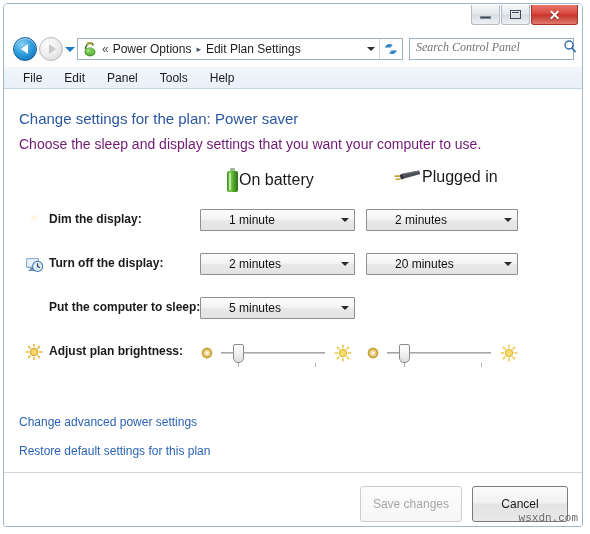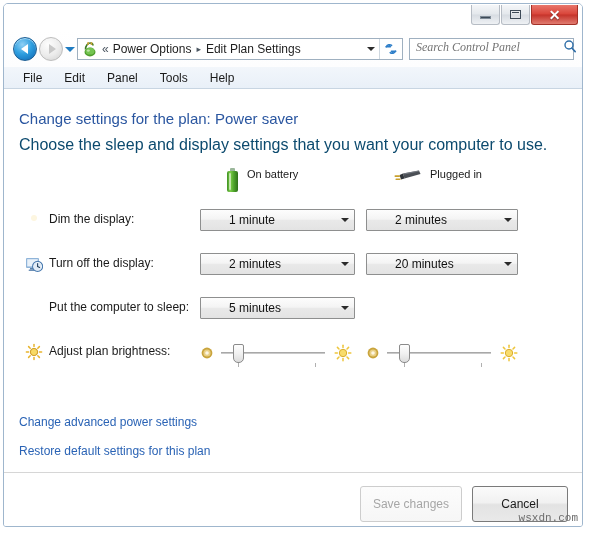--- a/index.html
+++ b/index.html
@@ -224,38 +224,38 @@
   .page-title {
     position: absolute;
     left: 15px; top: 20px;
     font-size: 15px;
     color: #2a56a0;
     white-space: nowrap;
   }
   .page-sub {
     position: absolute;
     left: 15px; top: 46px;
-    font-size: 16px;
-    color: #0c4a6e;
+    font-size: 14px;
+    color: #701a75;
     white-space: nowrap;
   }
 
   
   .col-headers {
     position: absolute;
     left: 0; top: 78px;
     width: 100%;
     height: 28px;
   }
   .colhdr {
     position: absolute;
     display: flex;
-    align-items: flex-start;
-    gap: 8px;
-    font-size: 11px;
+    align-items: center;
+    gap: 0;
+    font-size: 16px;
     color: #1a1a1a;
   }
   .colhdr.battery { left: 222px; top: 0; }
   .colhdr.plug { left: 388px; top: 0; }
 
   
   .ico-battery {
     width: 13px; height: 24px;
     position: relative;
   }
@@ -299,20 +299,21 @@
     position: absolute;
     left: 21px; top: 3px;
     width: 18px; height: 18px;
   }
   .row-label {
     position: absolute;
     left: 45px; top: 4px;
     font-size: 12px;
     color: #1a1a1a;
     white-space: nowrap;
+    font-weight: bold;
   }
 
   
   .ico-dim {
     border-radius: 50%;
     background: radial-gradient(circle at 42% 35%, #f7e6b4 0%, #e0ae3d 45%, #b5802a 100%);
     width: 14px; height: 14px;
     margin: 2px;
     position: relative;
   }

